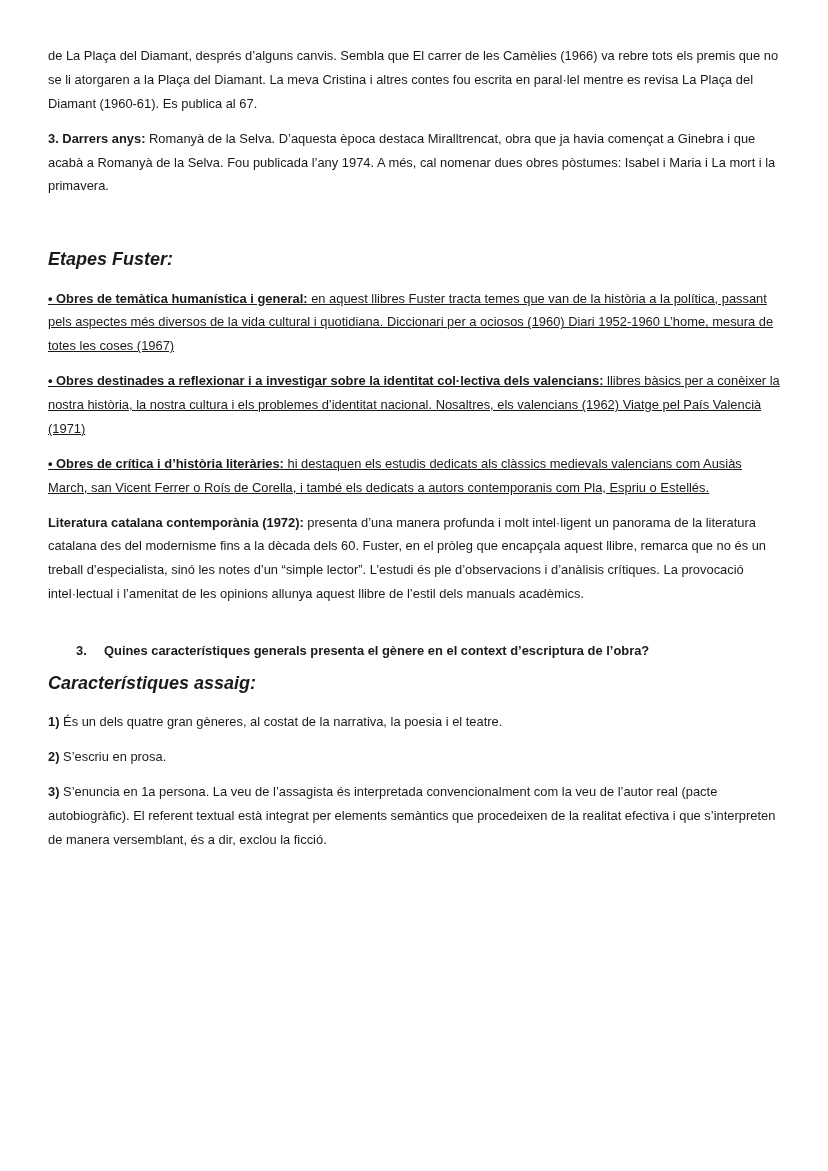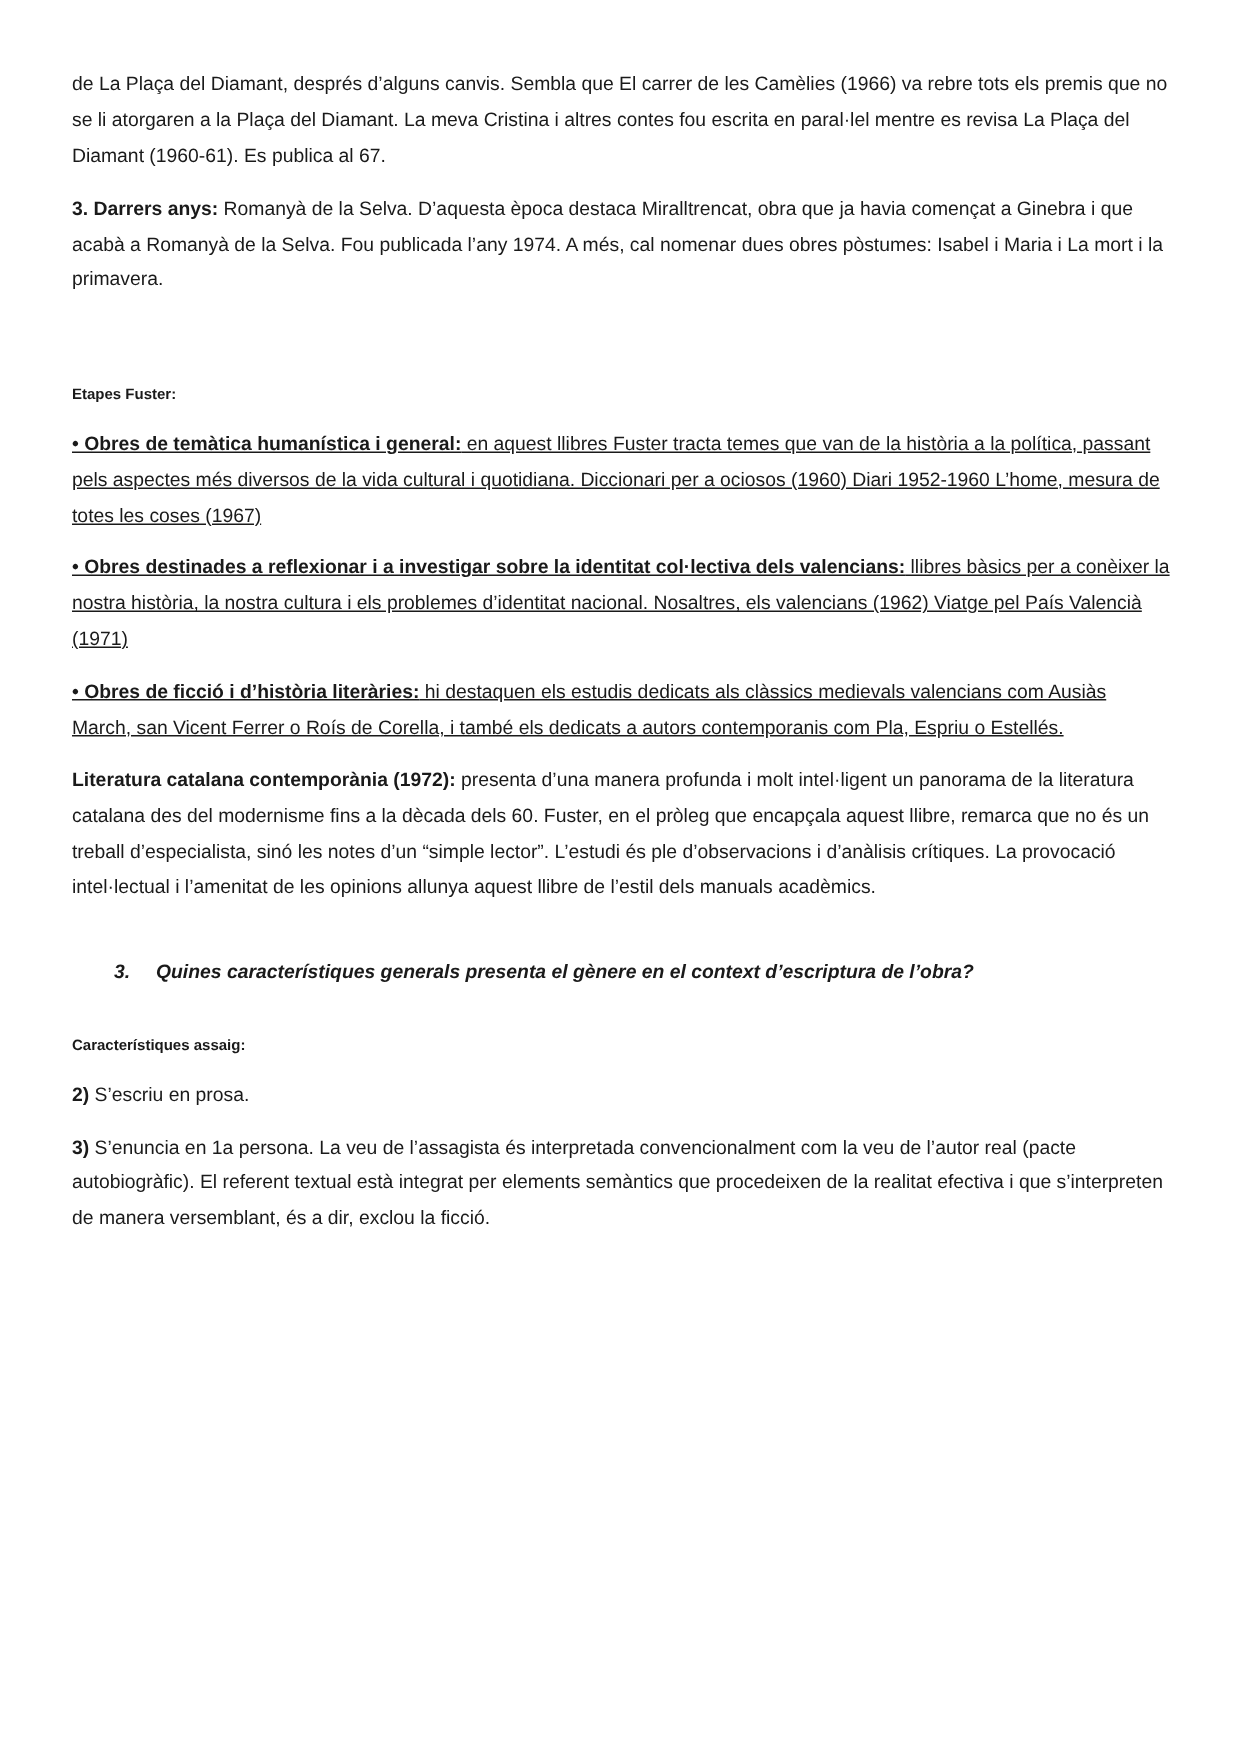--- a/index.html
+++ b/index.html
@@ -34,34 +34,34 @@
     height: 22px;
   }
   .spacer-sm {
     height: 12px;
   }
   .bold {
     font-weight: bold;
     text-align: right;
   }
   .heading {
-    font-size: 10px;
+    font-size: 18px;
     line-height: 1.85;
     font-weight: bold;
-    margin: 12px 0 10px 0;
+    margin: 0 0 10px 0;
+    font-style: italic;
   }
   .numbered-q {
     font-size: 12.9px;
     line-height: 1.85;
     font-weight: bold;
-    margin: 0 0 29px 0;
+    margin: 0 0 4px 0;
     padding-left: 28px;
     text-indent: -28px;
     margin-left: 28px;
-    font-style: italic;
   }
   .numbered-q .qnum {
     display: inline-block;
     width: 28px;
     text-indent: 0;
   }
   .bullet-para {
     padding-left: 0;
     text-decoration: underline;
   }
@@ -88,35 +88,38 @@
 
   <p class="para bullet-para">
     <span class="bold">• Obres de temàtica humanística i general:</span><span> en aquest llibres Fuster tracta temes que van de la història a la política, passant pels aspectes més diversos de la vida cultural i quotidiana. Diccionari per a ociosos (1960) Diari 1952-1960 L’home, mesura de totes les coses (1967)</span>
   </p>
 
   <p class="para bullet-para">
     <span class="bold">• Obres destinades a reflexionar i a investigar sobre la identitat col·lectiva dels valencians:</span><span> llibres bàsics per a conèixer la nostra història, la nostra cultura i els problemes d’identitat nacional. Nosaltres, els valencians (1962) Viatge pel País Valencià (1971)</span>
   </p>
 
   <p class="para bullet-para">
-    <span class="bold">• Obres de ficció i d’història literàries:</span><span> hi destaquen els estudis dedicats als clàssics medievals valencians com Ausiàs March, san Vicent Ferrer o Roís de Corella, i també els dedicats a autors contemporanis com Pla, Espriu o Estellés.</span>
+    <span class="bold">• Obres de crítica i d’història literàries:</span><span> hi destaquen els estudis dedicats als clàssics medievals valencians com Ausiàs March, san Vicent Ferrer o Roís de Corella, i també els dedicats a autors contemporanis com Pla, Espriu o Estellés.</span>
   </p>
 
   <p class="para">
     <span class="bold">Literatura catalana contemporània (1972):</span><span> presenta d’una manera profunda i molt intel·ligent un panorama de la literatura catalana des del modernisme fins a la dècada dels 60. Fuster, en el pròleg que encapçala aquest llibre, remarca que no és un treball d’especialista, sinó les notes d’un “simple lector”. L’estudi és ple d’observacions i d’anàlisis crítiques. La provocació intel·lectual i l’amenitat de les opinions allunya aquest llibre de l’estil dels manuals acadèmics.</span>
   </p>
 
   <div class="spacer-md"></div>
 
   <p class="numbered-q">
     <span class="qnum">3.</span><span>Quines característiques generals presenta el gènere en el context d’escriptura de l’obra?</span>
   </p>
 
   <p class="heading">Característiques assaig:</p>
 
+  <p class="para">
+    <span class="bold">1)</span><span> És un dels quatre gran gèneres, al costat de la narrativa, la poesia i el teatre.</span>
+  </p>
 
   <p class="para">
     <span class="bold">2)</span><span> S’escriu en prosa.</span>
   </p>
 
   <p class="para">
     <span class="bold">3)</span><span> S’enuncia en 1a persona. La veu de l’assagista és interpretada convencionalment com la veu de l’autor real (pacte autobiogràfic). El referent textual està integrat per elements semàntics que procedeixen de la realitat efectiva i que s’interpreten de manera versemblant, és a dir, exclou la ficció.</span>
   </p>
 
 

